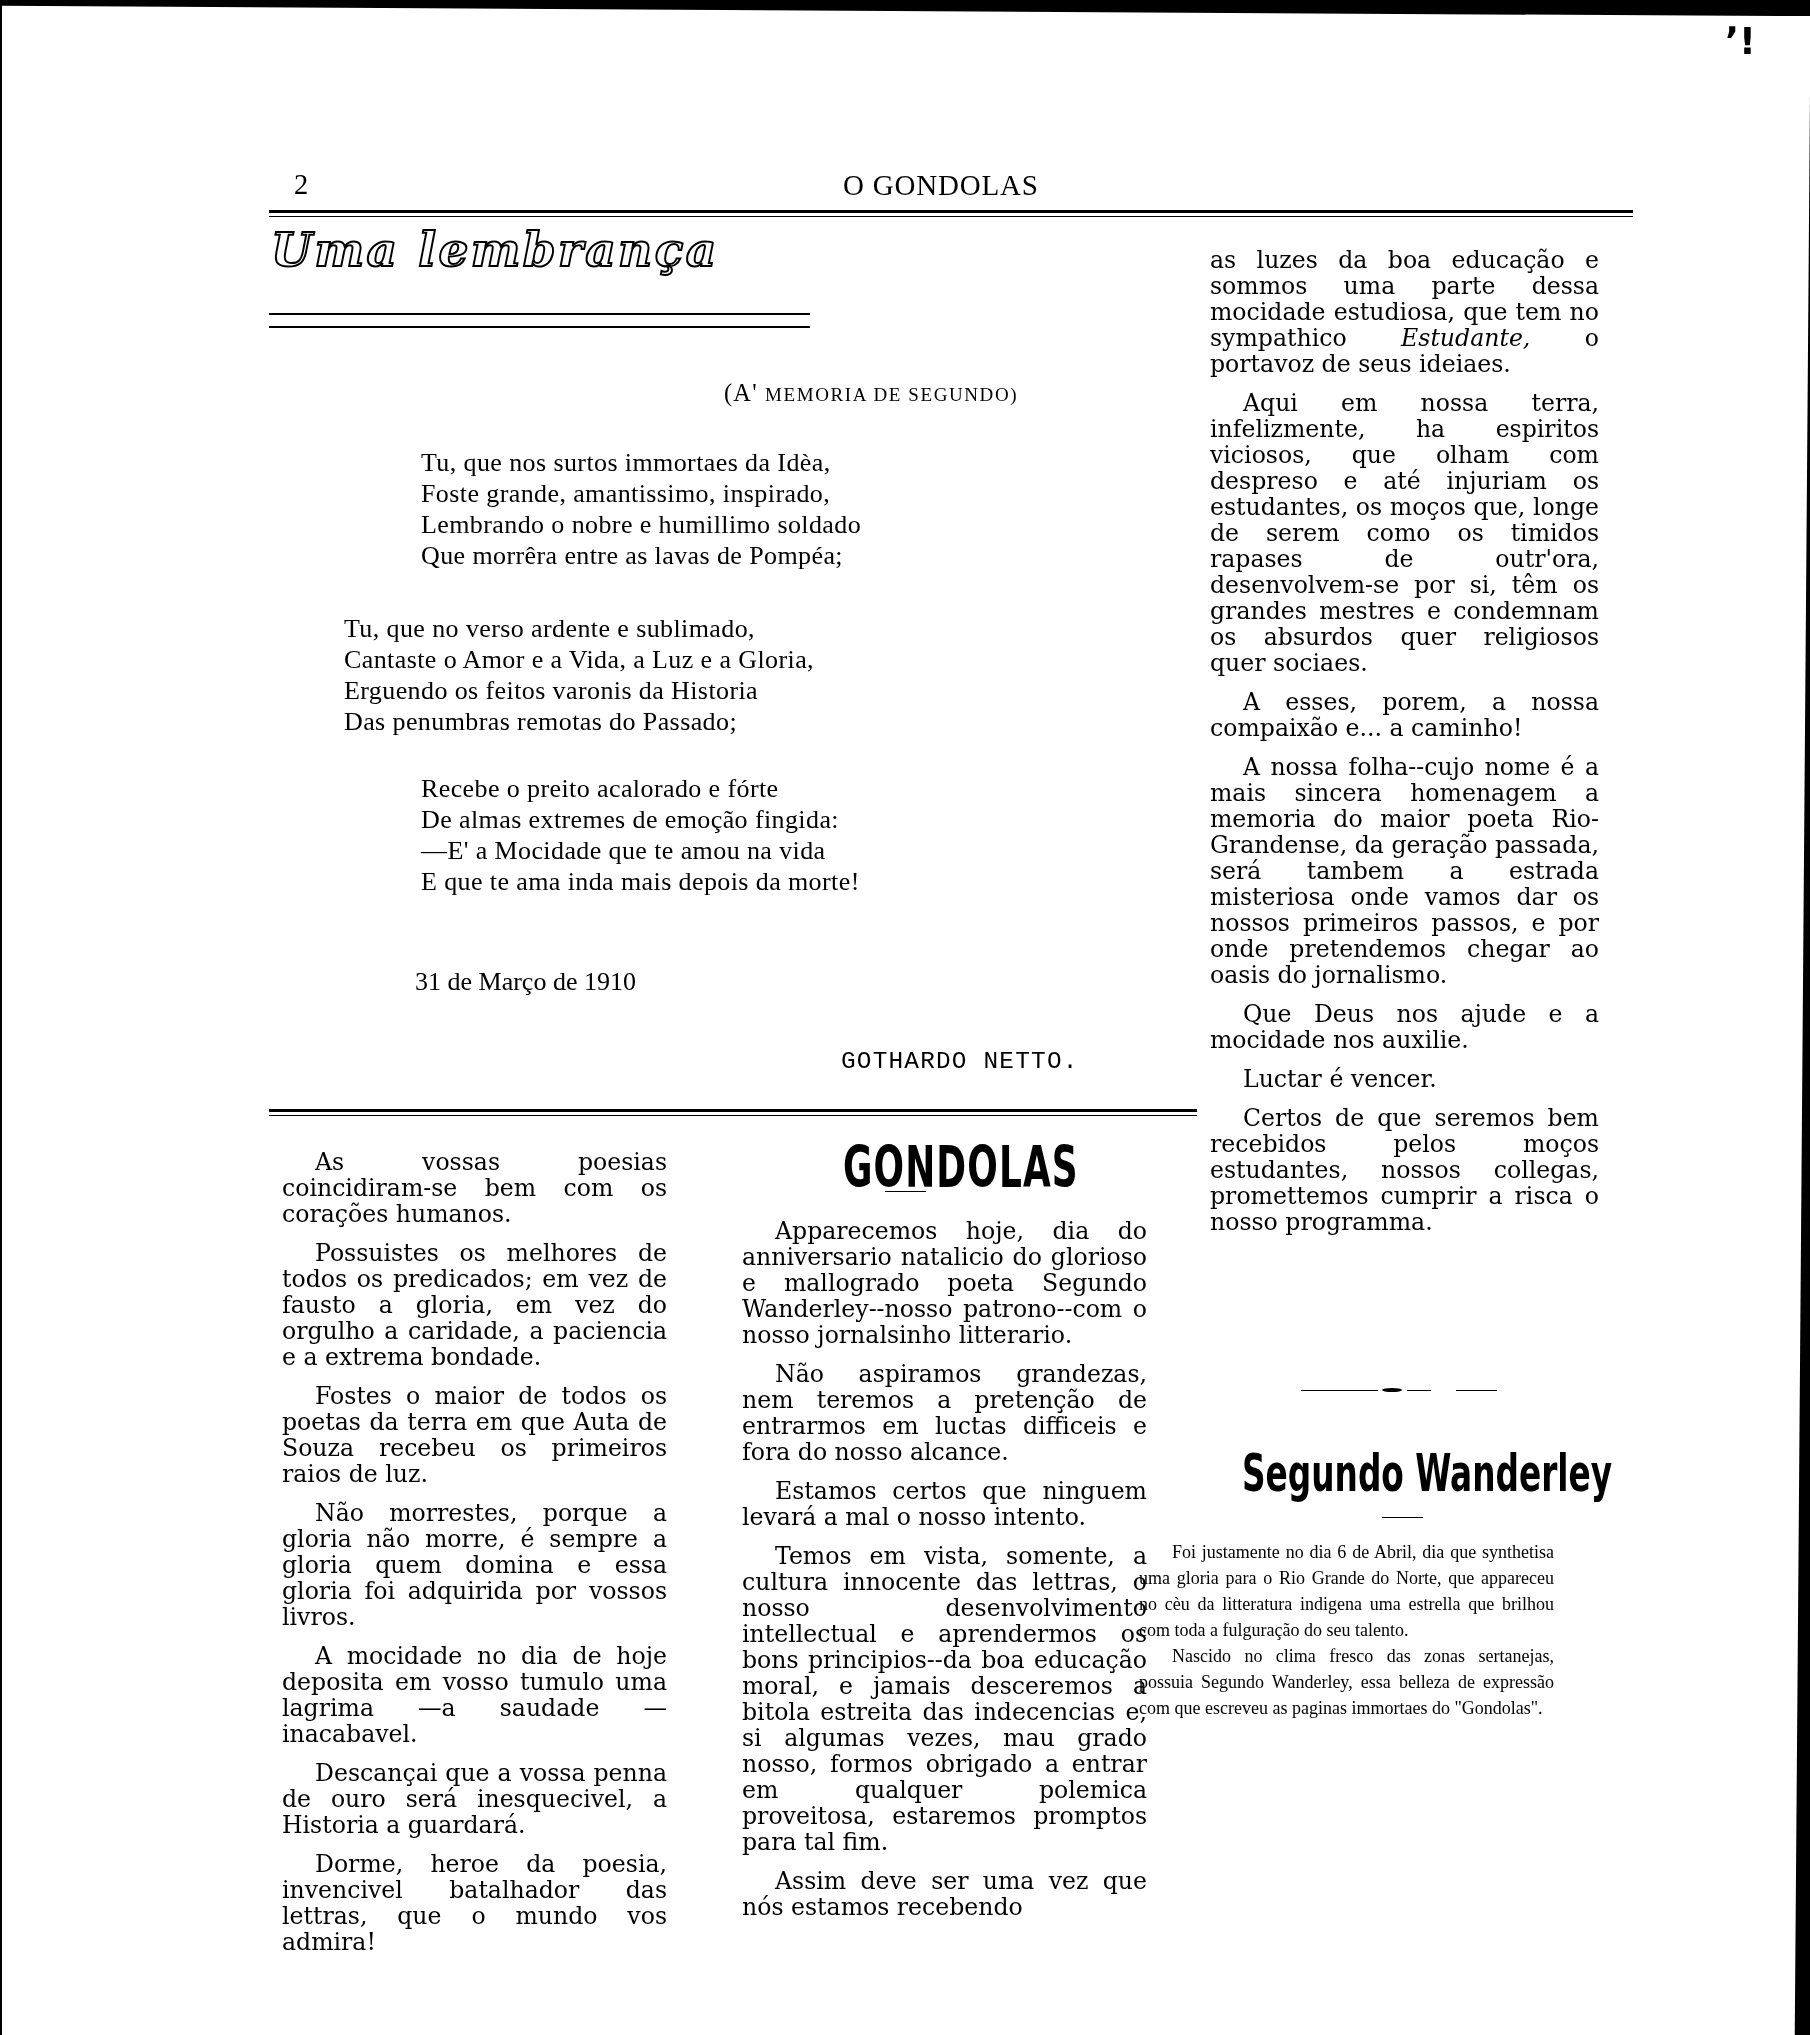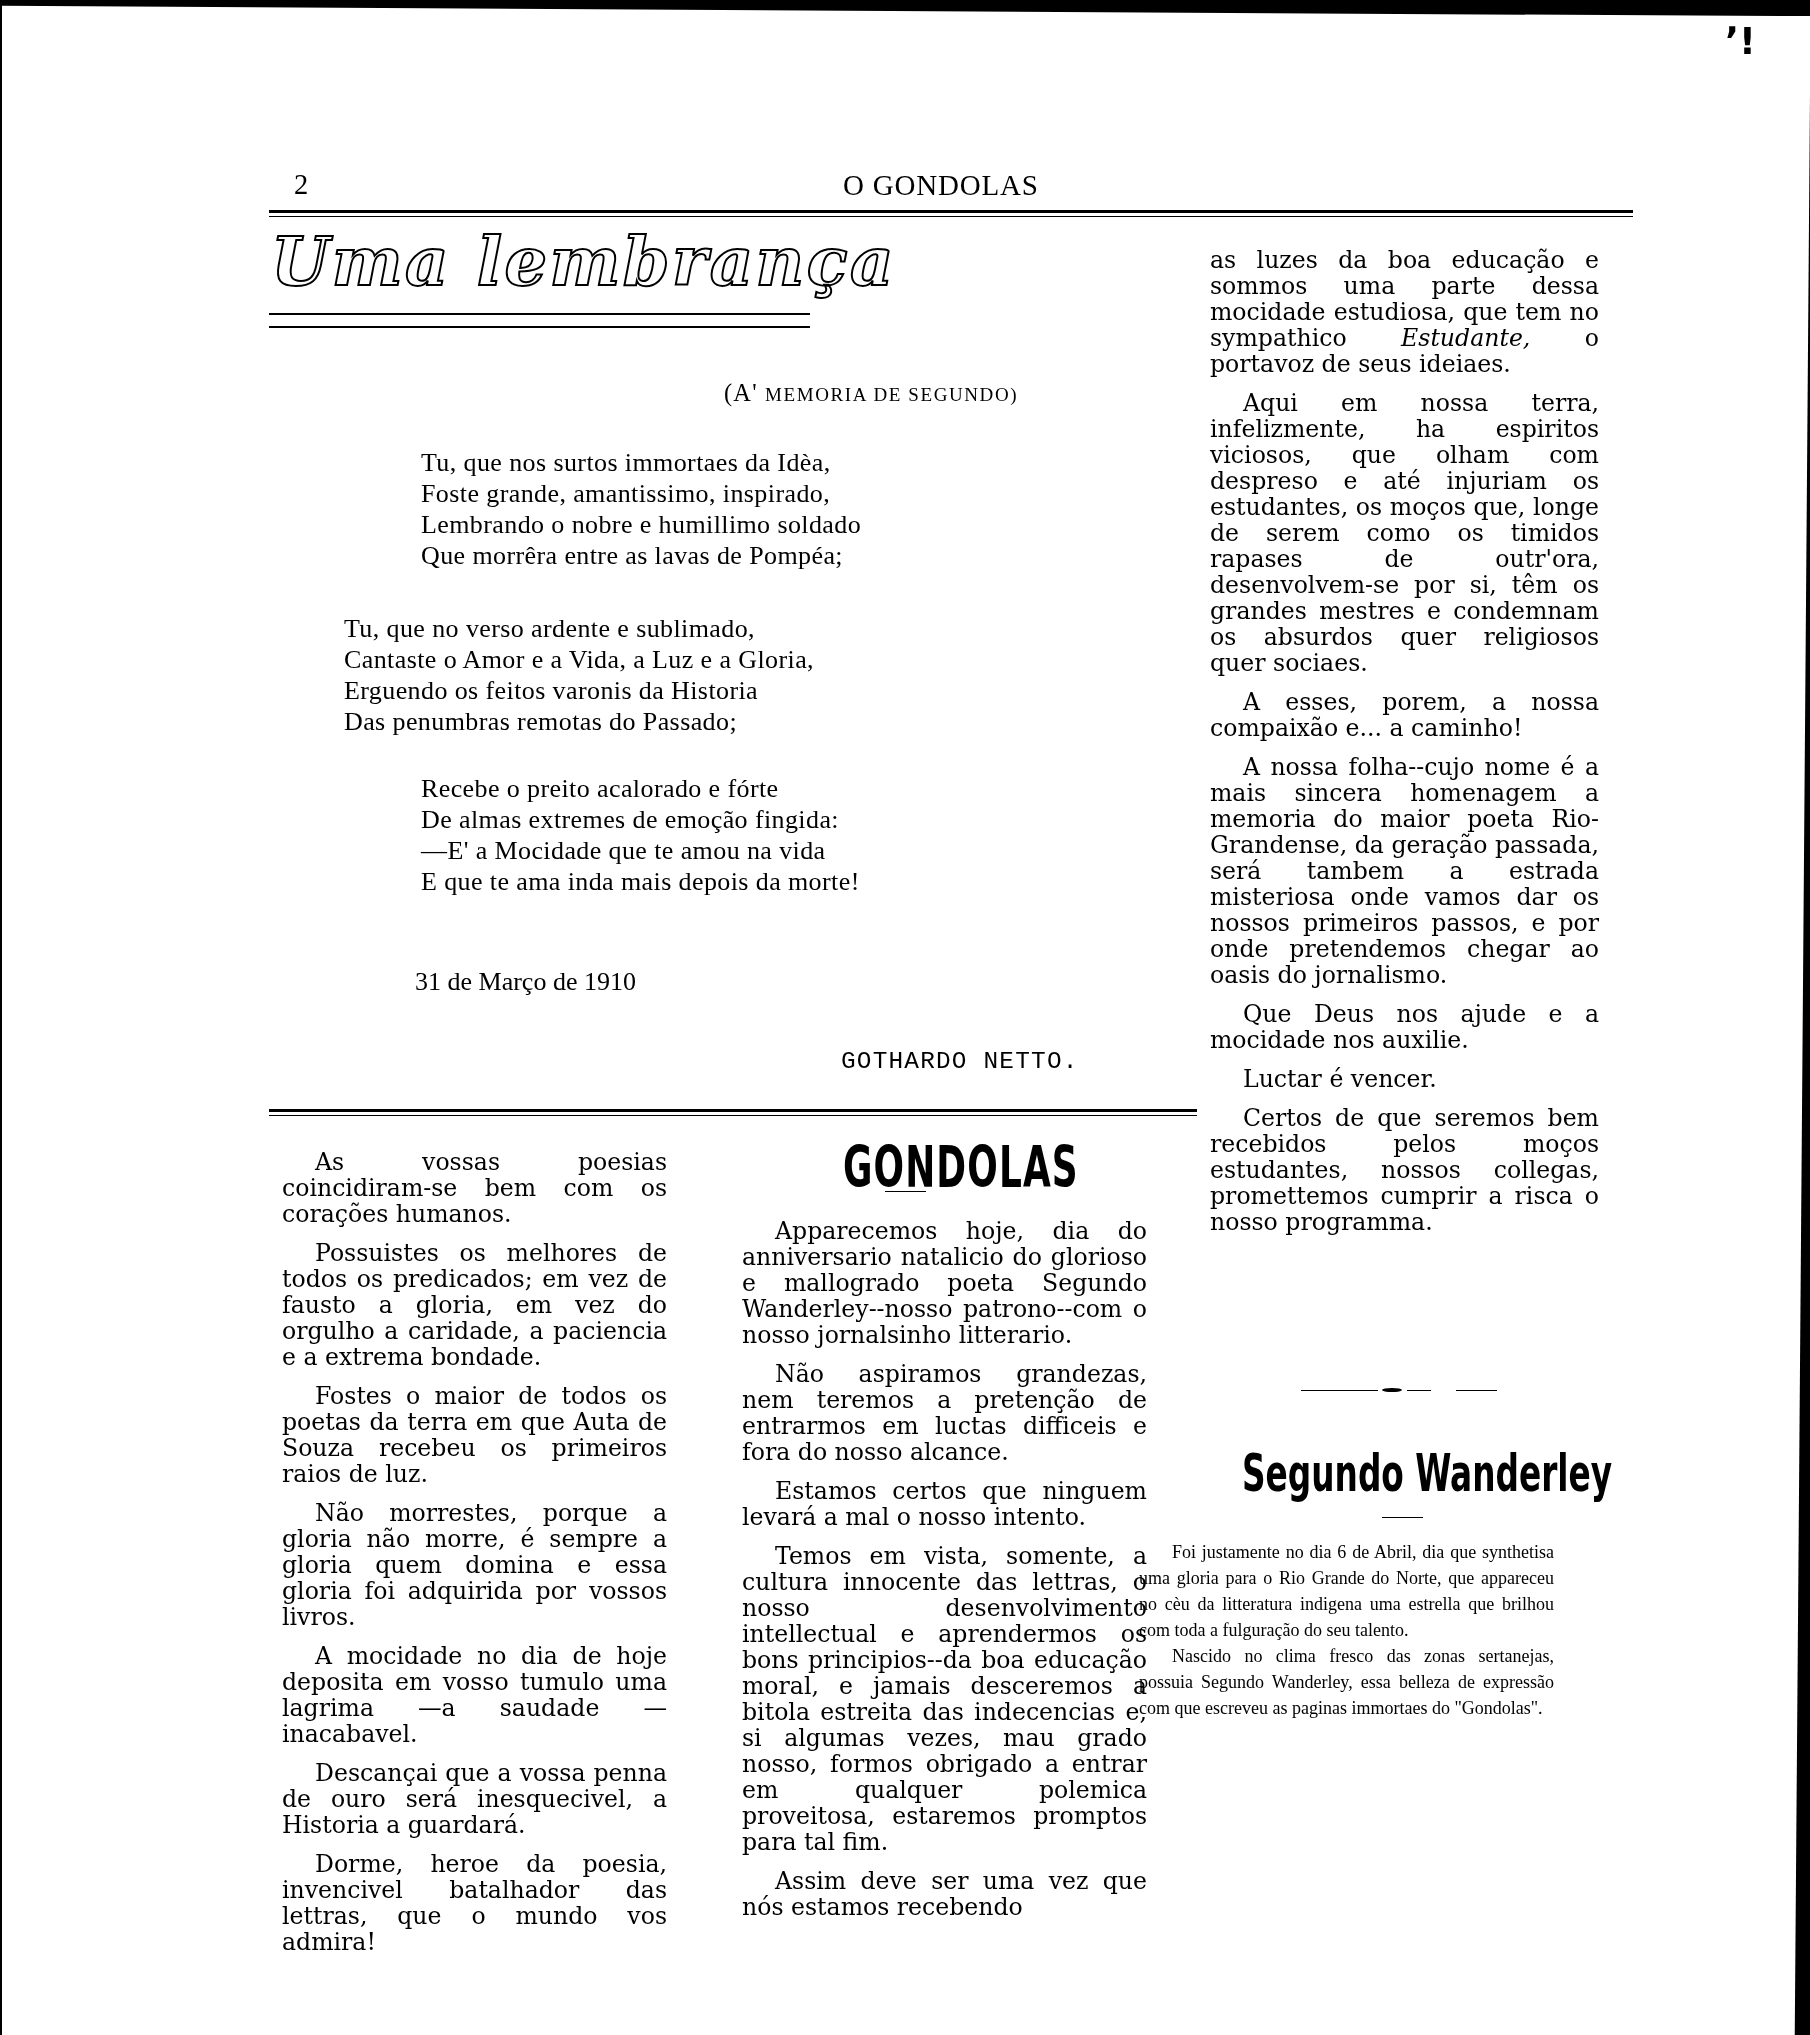--- a/index.html
+++ b/index.html
@@ -19,21 +19,21 @@
 
   
   .page-number { position: absolute; left: 294px; top: 169px; font-size: 28.5px; font-family: "Liberation Serif", serif; }
   .masthead { position: absolute; left: 843px; top: 169px; font-size: 29px; letter-spacing: 0.8px; font-family: "Liberation Serif", serif; }
   .rule-double { position: absolute; height: 6.5px; border-top: 3.3px solid #000; border-bottom: 1.2px solid #000; box-sizing: border-box; }
   .header-rule { left: 269px; top: 210px; width: 1364px; }
   .mid-rule { left: 269px; top: 1109px; width: 928px; }
 
   
   .script-title {
-    position: absolute; left: 271px; top: 222px; font-size: 67px; font-style: italic; font-weight: bold;
+    position: absolute; left: 271px; top: 222px; font-size: 47px; font-style: italic; font-weight: bold;
     font-family: "DejaVu Serif", serif; color: #fff;
     -webkit-text-stroke: 2px #000; letter-spacing: 2.4px;
   }
   .title-rule { position: absolute; left: 269px; height: 1.6px; background: #000; width: 541px; }
   .title-rule.r1 { top: 313px; }
   .title-rule.r2 { top: 326px; }
 
   .dedication { position: absolute; left: 724px; top: 379px; font-size: 24.4px; letter-spacing: 1.2px; font-family: "Liberation Serif", serif; }
   .dedication .sc { font-size: 19px; letter-spacing: 1.6px; }
 

